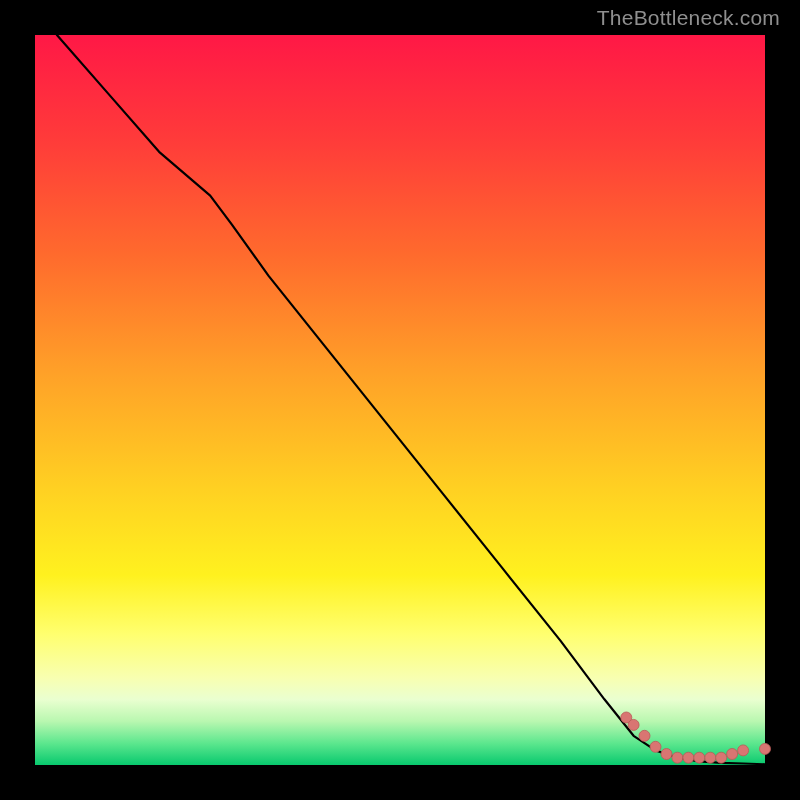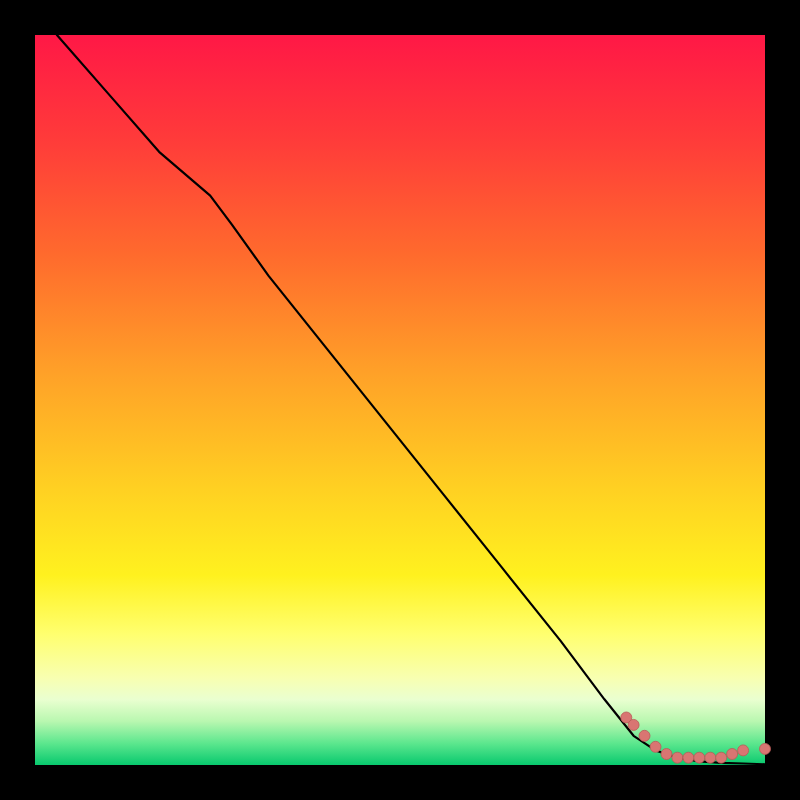--- a/index.html
+++ b/index.html
@@ -68,20 +68,21 @@
     font-size: 21px;
     font-weight: 500;
     letter-spacing: 0.2px;
     user-select: none;
   }
 </style>
 </head>
 <body>
 
 <div class="frame">
+  <div class="watermark">TheBottleneck.com</div>
   <div class="plot-area">
     <svg viewBox="0 0 730 730">
       <path id="curve-path" class="curve" d="M21.9 0.0 L73.0 58.4 L124.1 116.8 L175.2 160.6 L197.1 189.8 L233.6 240.9 L292.0 313.9 L350.4 386.9 L408.8 459.9 L467.2 532.9 L525.6 605.9 L569.4 664.3 L598.6 700.8 L620.5 715.4 L642.4 722.7 L664.3 726.4 L686.2 727.8 L708.1 728.5 L730.0 729.3"></path>
       <g id="dots-group">
           <circle class="dot" cx="591.3" cy="682.5" r="5.5"></circle>
           <circle class="dot" cx="598.6" cy="689.9" r="5.5"></circle>
           <circle class="dot" cx="609.5" cy="700.8" r="5.5"></circle>
           <circle class="dot" cx="620.5" cy="711.8" r="5.5"></circle>
           <circle class="dot" cx="631.5" cy="719.0" r="5.5"></circle>
           <circle class="dot" cx="642.4" cy="722.7" r="5.5"></circle>

